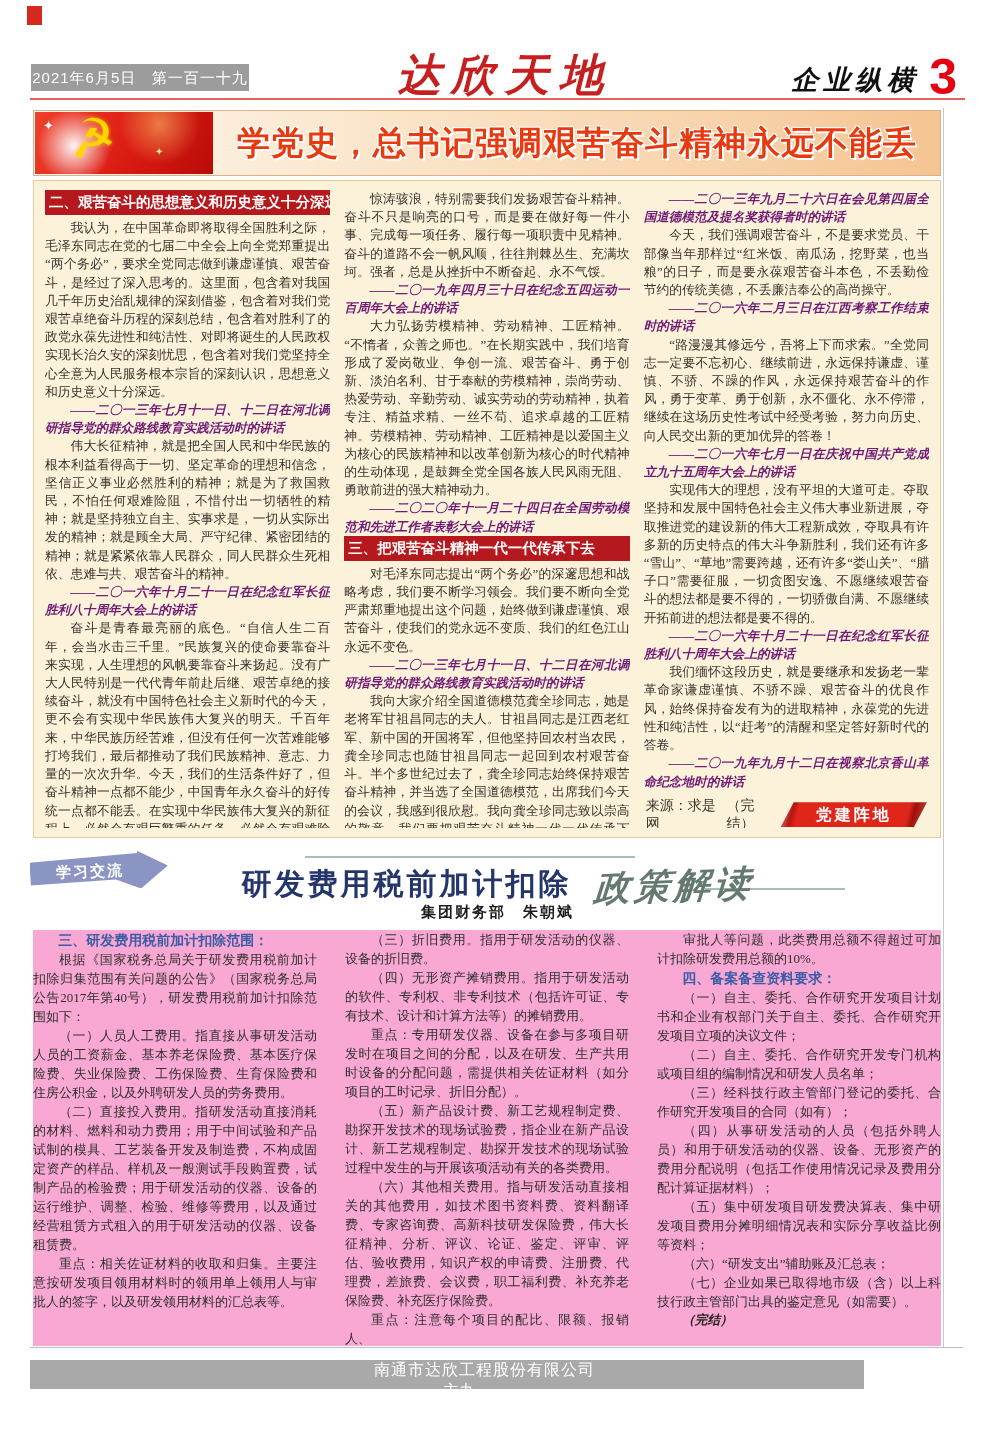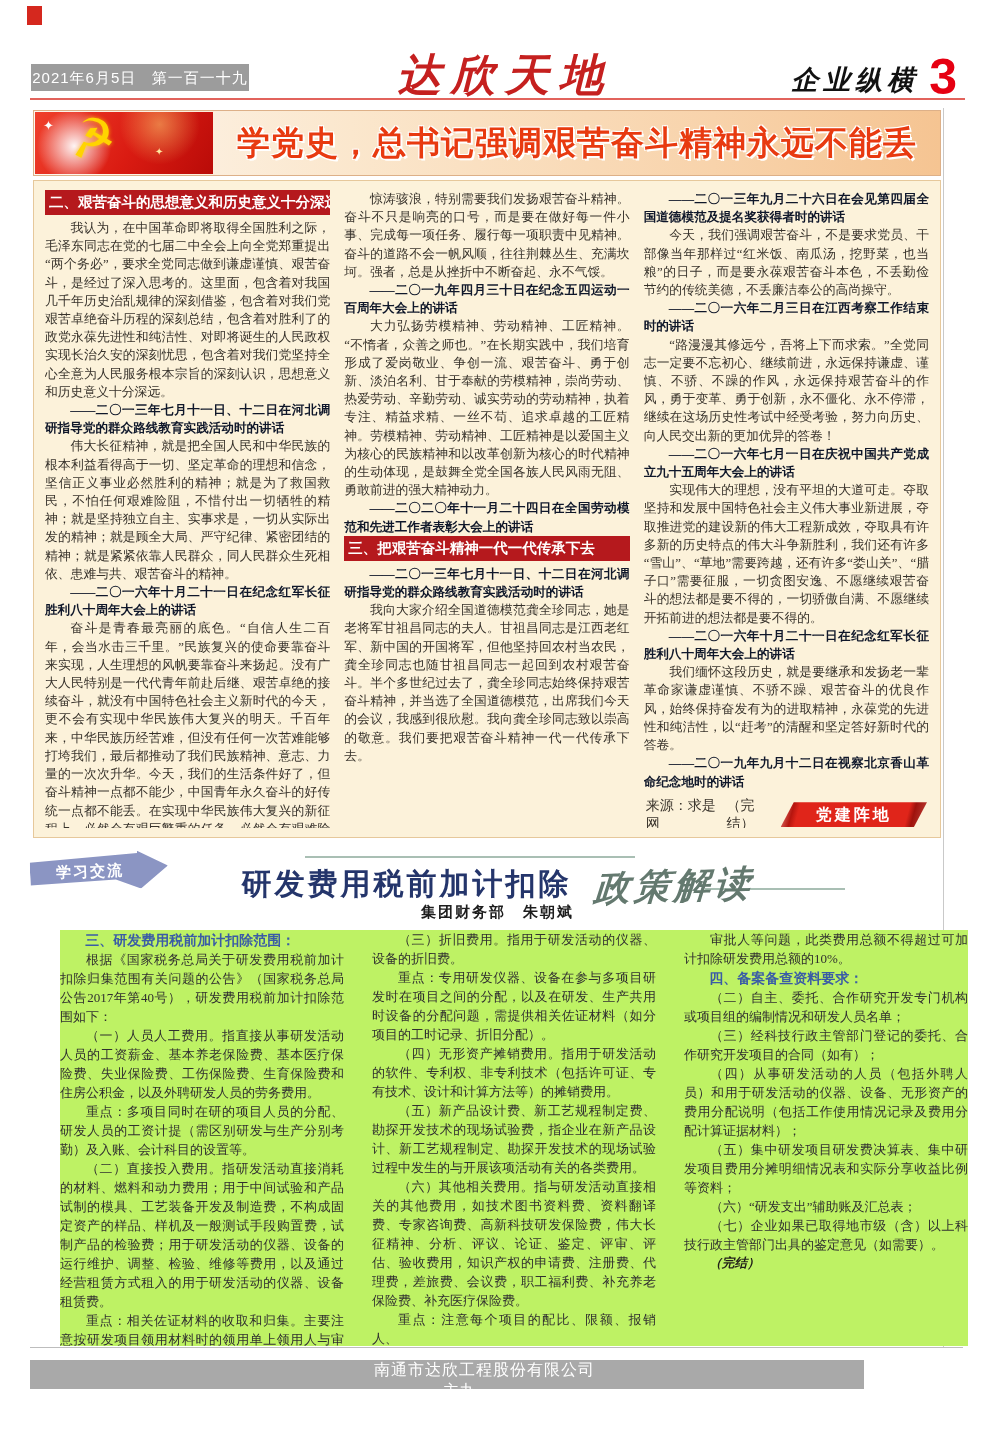--- a/index.html
+++ b/index.html
@@ -63,21 +63,21 @@
     padding:9px 11px; display:flex; gap:14px; overflow:hidden;
   }
   .col { flex:1; overflow:hidden; display:flex; flex-direction:column; }
   .h-red {
     background:#b5191d; color:#fff; font-family:"Liberation Sans",sans-serif;
     font-weight:bold; font-size:14.5px; padding:3px 4px; margin-bottom:4px;
     white-space:nowrap; letter-spacing:0;
   }
   .p1 { font-size:12.8px; line-height:18.2px; text-align:justify; text-indent:2em; color:#37322b; }
   .attr { font-size:12.6px; line-height:18.2px; text-align:justify; text-indent:2em;
-          font-weight:700; color:#0f172a; }
+          font-style:italic; font-weight:700; color:#701a75; }
   .src-row { margin-top:auto; display:flex; align-items:center; justify-content:space-between; padding:6px 2px 2px 2px; }
   .src-label,.end-label { font-size:14px; color:#3a342c; }
   .badge-red {
     width:152px; height:25px; color:#fff; font-family:"Liberation Sans",sans-serif;
     font-weight:bold; font-size:16px; letter-spacing:3px; text-align:center; line-height:25px;
     background:linear-gradient(105deg,#e98b83 0%,#b5150e 9%,#e0251a 13%,#e0251a 85%,#9e120c 89%,#c4483f 100%);
     clip-path:polygon(9% 0,100% 0,91% 100%,0 100%);
   }
 
   
@@ -94,21 +94,21 @@
   .a2-titlerow { position:absolute; left:0; right:0; top:862px; text-align:center; white-space:nowrap; }
   .a2-title { display:inline-block; color:#24356b; font-weight:bold; font-size:30px; letter-spacing:3px; font-family:"Liberation Serif",serif; }
   .a2-script { display:inline-block; margin-left:18px; color:#64796f; font-weight:bold; font-size:36px;
                font-style:italic; transform:rotate(-2deg) skewX(-6deg); letter-spacing:4px; vertical-align:-4px;}
   .a2-byline { position:absolute; left:0; right:0; top:903px; text-align:center;
                font-family:"Liberation Sans",sans-serif; font-weight:bold; font-size:15px; color:#1d1d1d; letter-spacing:2px;}
 
   
   .panel2 {
     position:absolute; left:33px; top:930px; width:908px; height:416px;
-    display:flex; gap:28px; overflow:hidden; background:#bef264;margin-left:27px;
+    display:flex; gap:28px; overflow:hidden; background:#f9a8d4;
   }
   .p2 { font-size:13px; line-height:19px; text-align:justify; text-indent:2em; color:#30302f; }
   .h-blue { color:#3a5ca6; font-weight:bold; font-family:"Liberation Sans",sans-serif;
             font-size:14px; line-height:20px; text-indent:1.8em; }
   .end2 { font-size:12.6px; line-height:19px; text-indent:2em; font-style:italic; font-weight:700; color:#1f1c18; }
 
   
   .footer-bar {
     position:absolute; left:30px; top:1360px; width:834px; height:29px;
     background:#a9a9a9; color:#fff; font-family:"Liberation Sans",sans-serif;
@@ -157,20 +157,21 @@
       <div class="p1">伟大长征精神，就是把全国人民和中华民族的根本利益看得高于一切、坚定革命的理想和信念，坚信正义事业必然胜利的精神；就是为了救国救民，不怕任何艰难险阻，不惜付出一切牺牲的精神；就是坚持独立自主、实事求是，一切从实际出发的精神；就是顾全大局、严守纪律、紧密团结的精神；就是紧紧依靠人民群众，同人民群众生死相依、患难与共、艰苦奋斗的精神。</div>
       <div class="attr">——二〇一六年十月二十一日在纪念红军长征胜利八十周年大会上的讲话</div>
       <div class="p1">奋斗是青春最亮丽的底色。“自信人生二百年，会当水击三千里。”民族复兴的使命要靠奋斗来实现，人生理想的风帆要靠奋斗来扬起。没有广大人民特别是一代代青年前赴后继、艰苦卓绝的接续奋斗，就没有中国特色社会主义新时代的今天，更不会有实现中华民族伟大复兴的明天。千百年来，中华民族历经苦难，但没有任何一次苦难能够打垮我们，最后都推动了我们民族精神、意志、力量的一次次升华。今天，我们的生活条件好了，但奋斗精神一点都不能少，中国青年永久奋斗的好传统一点都不能丢。在实现中华民族伟大复兴的新征程上，必然会有艰巨繁重的任务，必然会有艰难险阻甚至</div>
     </div>
     <div class="col">
       <div class="p1">惊涛骇浪，特别需要我们发扬艰苦奋斗精神。奋斗不只是响亮的口号，而是要在做好每一件小事、完成每一项任务、履行每一项职责中见精神。奋斗的道路不会一帆风顺，往往荆棘丛生、充满坎坷。强者，总是从挫折中不断奋起、永不气馁。</div>
       <div class="attr">——二〇一九年四月三十日在纪念五四运动一百周年大会上的讲话</div>
       <div class="p1">大力弘扬劳模精神、劳动精神、工匠精神。“不惰者，众善之师也。”在长期实践中，我们培育形成了爱岗敬业、争创一流、艰苦奋斗、勇于创新、淡泊名利、甘于奉献的劳模精神，崇尚劳动、热爱劳动、辛勤劳动、诚实劳动的劳动精神，执着专注、精益求精、一丝不苟、追求卓越的工匠精神。劳模精神、劳动精神、工匠精神是以爱国主义为核心的民族精神和以改革创新为核心的时代精神的生动体现，是鼓舞全党全国各族人民风雨无阻、勇敢前进的强大精神动力。</div>
       <div class="attr">——二〇二〇年十一月二十四日在全国劳动模范和先进工作者表彰大会上的讲话</div>
       <div class="h-red">三、把艰苦奋斗精神一代一代传承下去</div>
+      <div class="p1">对毛泽东同志提出“两个务必”的深邃思想和战略考虑，我们要不断学习领会。我们要不断向全党严肃郑重地提出这个问题，始终做到谦虚谨慎、艰苦奋斗，使我们的党永远不变质、我们的红色江山永远不变色。</div>
       <div class="attr">——二〇一三年七月十一日、十二日在河北调研指导党的群众路线教育实践活动时的讲话</div>
       <div class="p1">我向大家介绍全国道德模范龚全珍同志，她是老将军甘祖昌同志的夫人。甘祖昌同志是江西老红军、新中国的开国将军，但他坚持回农村当农民，龚全珍同志也随甘祖昌同志一起回到农村艰苦奋斗。半个多世纪过去了，龚全珍同志始终保持艰苦奋斗精神，并当选了全国道德模范，出席我们今天的会议，我感到很欣慰。我向龚全珍同志致以崇高的敬意。我们要把艰苦奋斗精神一代一代传承下去。</div>
     </div>
     <div class="col">
       <div class="attr">——二〇一三年九月二十六日在会见第四届全国道德模范及提名奖获得者时的讲话</div>
       <div class="p1">今天，我们强调艰苦奋斗，不是要求党员、干部像当年那样过“红米饭、南瓜汤，挖野菜，也当粮”的日子，而是要永葆艰苦奋斗本色，不丢勤俭节约的传统美德，不丢廉洁奉公的高尚操守。</div>
       <div class="attr">——二〇一六年二月三日在江西考察工作结束时的讲话</div>
       <div class="p1">“路漫漫其修远兮，吾将上下而求索。”全党同志一定要不忘初心、继续前进，永远保持谦虚、谨慎、不骄、不躁的作风，永远保持艰苦奋斗的作风，勇于变革、勇于创新，永不僵化、永不停滞，继续在这场历史性考试中经受考验，努力向历史、向人民交出新的更加优异的答卷！</div>
       <div class="attr">——二〇一六年七月一日在庆祝中国共产党成立九十五周年大会上的讲话</div>
       <div class="p1">实现伟大的理想，没有平坦的大道可走。夺取坚持和发展中国特色社会主义伟大事业新进展，夺取推进党的建设新的伟大工程新成效，夺取具有许多新的历史特点的伟大斗争新胜利，我们还有许多“雪山”、“草地”需要跨越，还有许多“娄山关”、“腊子口”需要征服，一切贪图安逸、不愿继续艰苦奋斗的想法都是要不得的，一切骄傲自满、不愿继续开拓前进的想法都是要不得的。</div>
@@ -192,35 +193,35 @@
     <span class="a2-title">研发费用税前加计扣除</span>
     <span class="a2-script">政策解读</span>
   </div>
   <div class="a2-byline">集团财务部　朱朝斌</div>
 
   <div class="panel2">
     <div class="col">
       <div class="h-blue">三、研发费用税前加计扣除范围：</div>
       <div class="p2">根据《国家税务总局关于研发费用税前加计扣除归集范围有关问题的公告》（国家税务总局公告2017年第40号），研发费用税前加计扣除范围如下：</div>
       <div class="p2">（一）人员人工费用。指直接从事研发活动人员的工资薪金、基本养老保险费、基本医疗保险费、失业保险费、工伤保险费、生育保险费和住房公积金，以及外聘研发人员的劳务费用。</div>
-      <div class="p2">重点：多项目同时在研的项目人员的分配、研发人员的工资计提（需区别研发与生产分别考勤）及入账、会计科目的设置等。</div>
       <div class="p2">（二）直接投入费用。指研发活动直接消耗的材料、燃料和动力费用；用于中间试验和产品试制的模具、工艺装备开发及制造费，不构成固定资产的样品、样机及一般测试手段购置费，试制产品的检验费；用于研发活动的仪器、设备的运行维护、调整、检验、维修等费用，以及通过经营租赁方式租入的用于研发活动的仪器、设备租赁费。</div>
       <div class="p2">重点：相关佐证材料的收取和归集。主要注意按研发项目领用材料时的领用单上领用人与审批人的签字，以及研发领用材料的汇总表等。</div>
     </div>
     <div class="col">
       <div class="p2">（三）折旧费用。指用于研发活动的仪器、设备的折旧费。</div>
+      <div class="p2">（四）无形资产摊销费用。指用于研发活动的软件、专利权、非专利技术（包括许可证、专有技术、设计和计算方法等）的摊销费用。</div>
       <div class="p2">重点：专用研发仪器、设备在参与多项目研发时在项目之间的分配，以及在研发、生产共用时设备的分配问题，需提供相关佐证材料（如分项目的工时记录、折旧分配）。</div>
-      <div class="p2">（四）无形资产摊销费用。指用于研发活动的软件、专利权、非专利技术（包括许可证、专有技术、设计和计算方法等）的摊销费用。</div>
       <div class="p2">（五）新产品设计费、新工艺规程制定费、勘探开发技术的现场试验费，指企业在新产品设计、新工艺规程制定、勘探开发技术的现场试验过程中发生的与开展该项活动有关的各类费用。</div>
       <div class="p2">（六）其他相关费用。指与研发活动直接相关的其他费用，如技术图书资料费、资料翻译费、专家咨询费、高新科技研发保险费，伟大长征精神、分析、评议、论证、鉴定、评审、评估、验收费用，知识产权的申请费、注册费、代理费，差旅费、会议费，职工福利费、补充养老保险费、补充医疗保险费。</div>
       <div class="p2">重点：注意每个项目的配比、限额、报销人、</div>
     </div>
     <div class="col">
       <div class="p2">审批人等问题，此类费用总额不得超过可加计扣除研发费用总额的10%。</div>
       <div class="h-blue">四、备案备查资料要求：</div>
+      <div class="p2">（一）自主、委托、合作研究开发项目计划书和企业有权部门关于自主、委托、合作研究开发项目立项的决议文件；</div>
       <div class="p2">（二）自主、委托、合作研究开发专门机构或项目组的编制情况和研发人员名单；</div>
       <div class="p2">（三）经科技行政主管部门登记的委托、合作研究开发项目的合同（如有）；</div>
       <div class="p2">（四）从事研发活动的人员（包括外聘人员）和用于研发活动的仪器、设备、无形资产的费用分配说明（包括工作使用情况记录及费用分配计算证据材料）；</div>
       <div class="p2">（五）集中研发项目研发费决算表、集中研发项目费用分摊明细情况表和实际分享收益比例等资料；</div>
       <div class="p2">（六）“研发支出”辅助账及汇总表；</div>
       <div class="p2">（七）企业如果已取得地市级（含）以上科技行政主管部门出具的鉴定意见（如需要）。</div>
       <div class="end2">（完结）</div>
     </div>
   </div>
 

